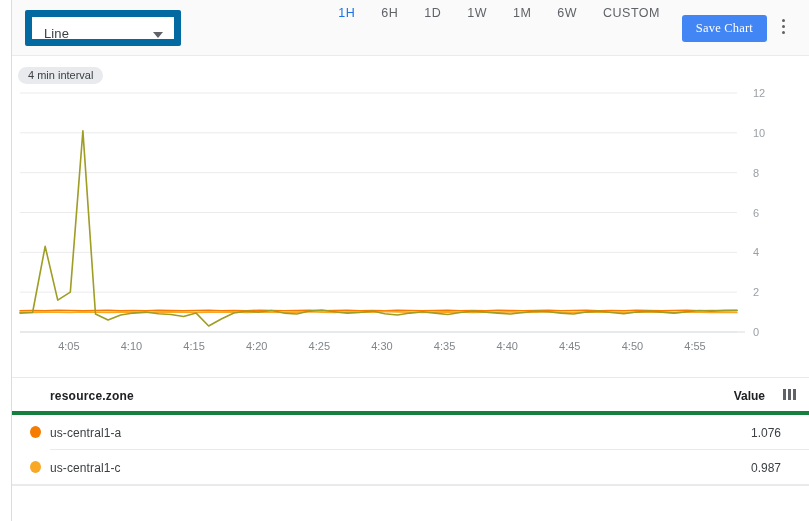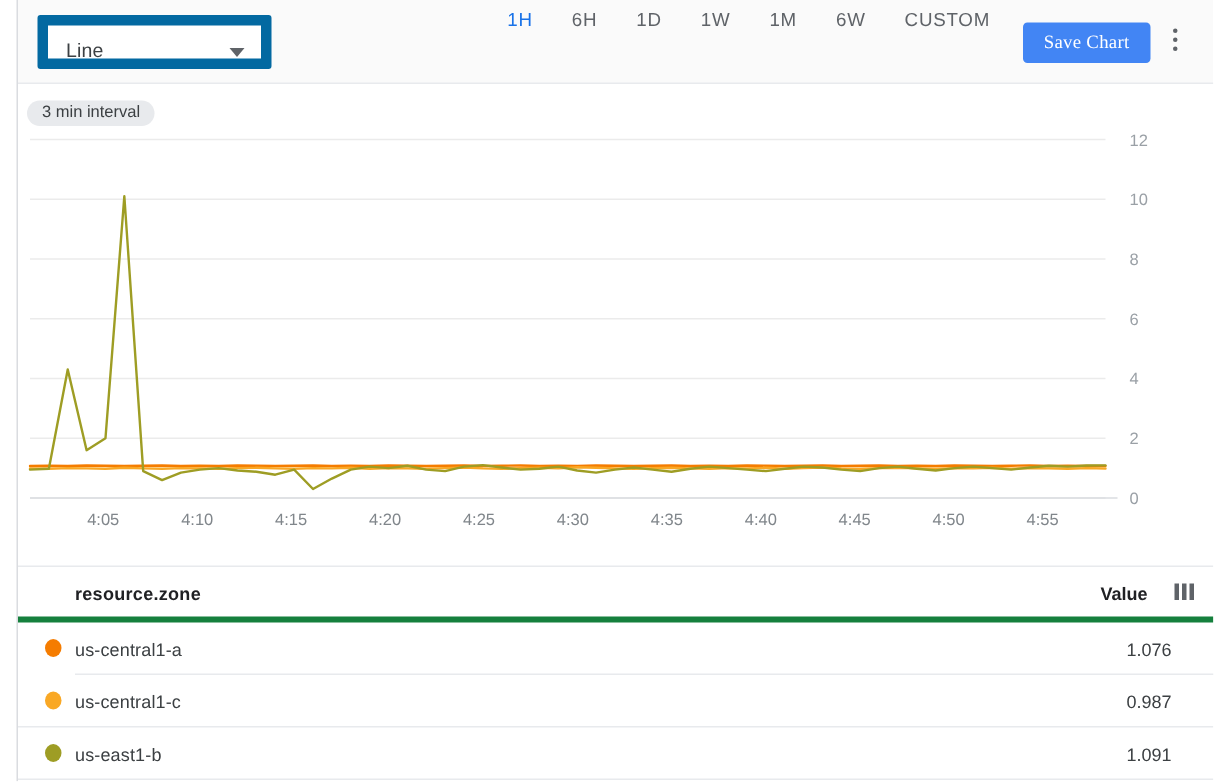--- a/index.html
+++ b/index.html
@@ -265,21 +265,21 @@
     <button class="save-chart">Save Chart</button>
 
     <div class="kebab">
       <i></i>
         <i></i>
         <i></i>
     </div>
   </div>
 
   <div class="chart-panel">
-    <div class="interval-pill">3 min interval</div>
+    <div class="interval-pill">4 min interval</div>
     <div class="plot" id="plot">
       <svg id="chart-svg" width="797" height="320">
           <line x1="8" x2="725" y1="276" y2="276" stroke="#ebebeb" stroke-width="1"></line>
           <text x="741" y="280" font-size="11" fill="#9aa0a6" font-family="&quot;Liberation Sans&quot;, sans-serif">0</text>
           <line x1="8" x2="725" y1="236.16666666666669" y2="236.16666666666669" stroke="#ebebeb" stroke-width="1"></line>
           <text x="741" y="240.16666666666669" font-size="11" fill="#9aa0a6" font-family="&quot;Liberation Sans&quot;, sans-serif">2</text>
           <line x1="8" x2="725" y1="196.33333333333334" y2="196.33333333333334" stroke="#ebebeb" stroke-width="1"></line>
           <text x="741" y="200.33333333333334" font-size="11" fill="#9aa0a6" font-family="&quot;Liberation Sans&quot;, sans-serif">4</text>
           <line x1="8" x2="725" y1="156.5" y2="156.5" stroke="#ebebeb" stroke-width="1"></line>
           <text x="741" y="160.5" font-size="11" fill="#9aa0a6" font-family="&quot;Liberation Sans&quot;, sans-serif">6</text>
@@ -324,22 +324,17 @@
           <span class="name">us-central1-a</span>
           <span class="value">1.076</span>
         </div>
         <div class="sep-inset" style="position: relative;"></div>
         <div class="legend-row">
           <span class="dot" style="background: rgb(249, 168, 37);"></span>
           <span class="name">us-central1-c</span>
           <span class="value">0.987</span>
         </div>
         <div class="sep-full" style="position: relative;"></div>
-        <div class="legend-row">
-          <span class="dot" style="background: rgb(158, 157, 36);"></span>
-          <span class="name">us-east1-b</span>
-          <span class="value">1.091</span>
-        </div>
         <div class="sep-full" style="position: relative;"></div>
       </div>
   </div>
 
 </div>
 
 </body></html>

